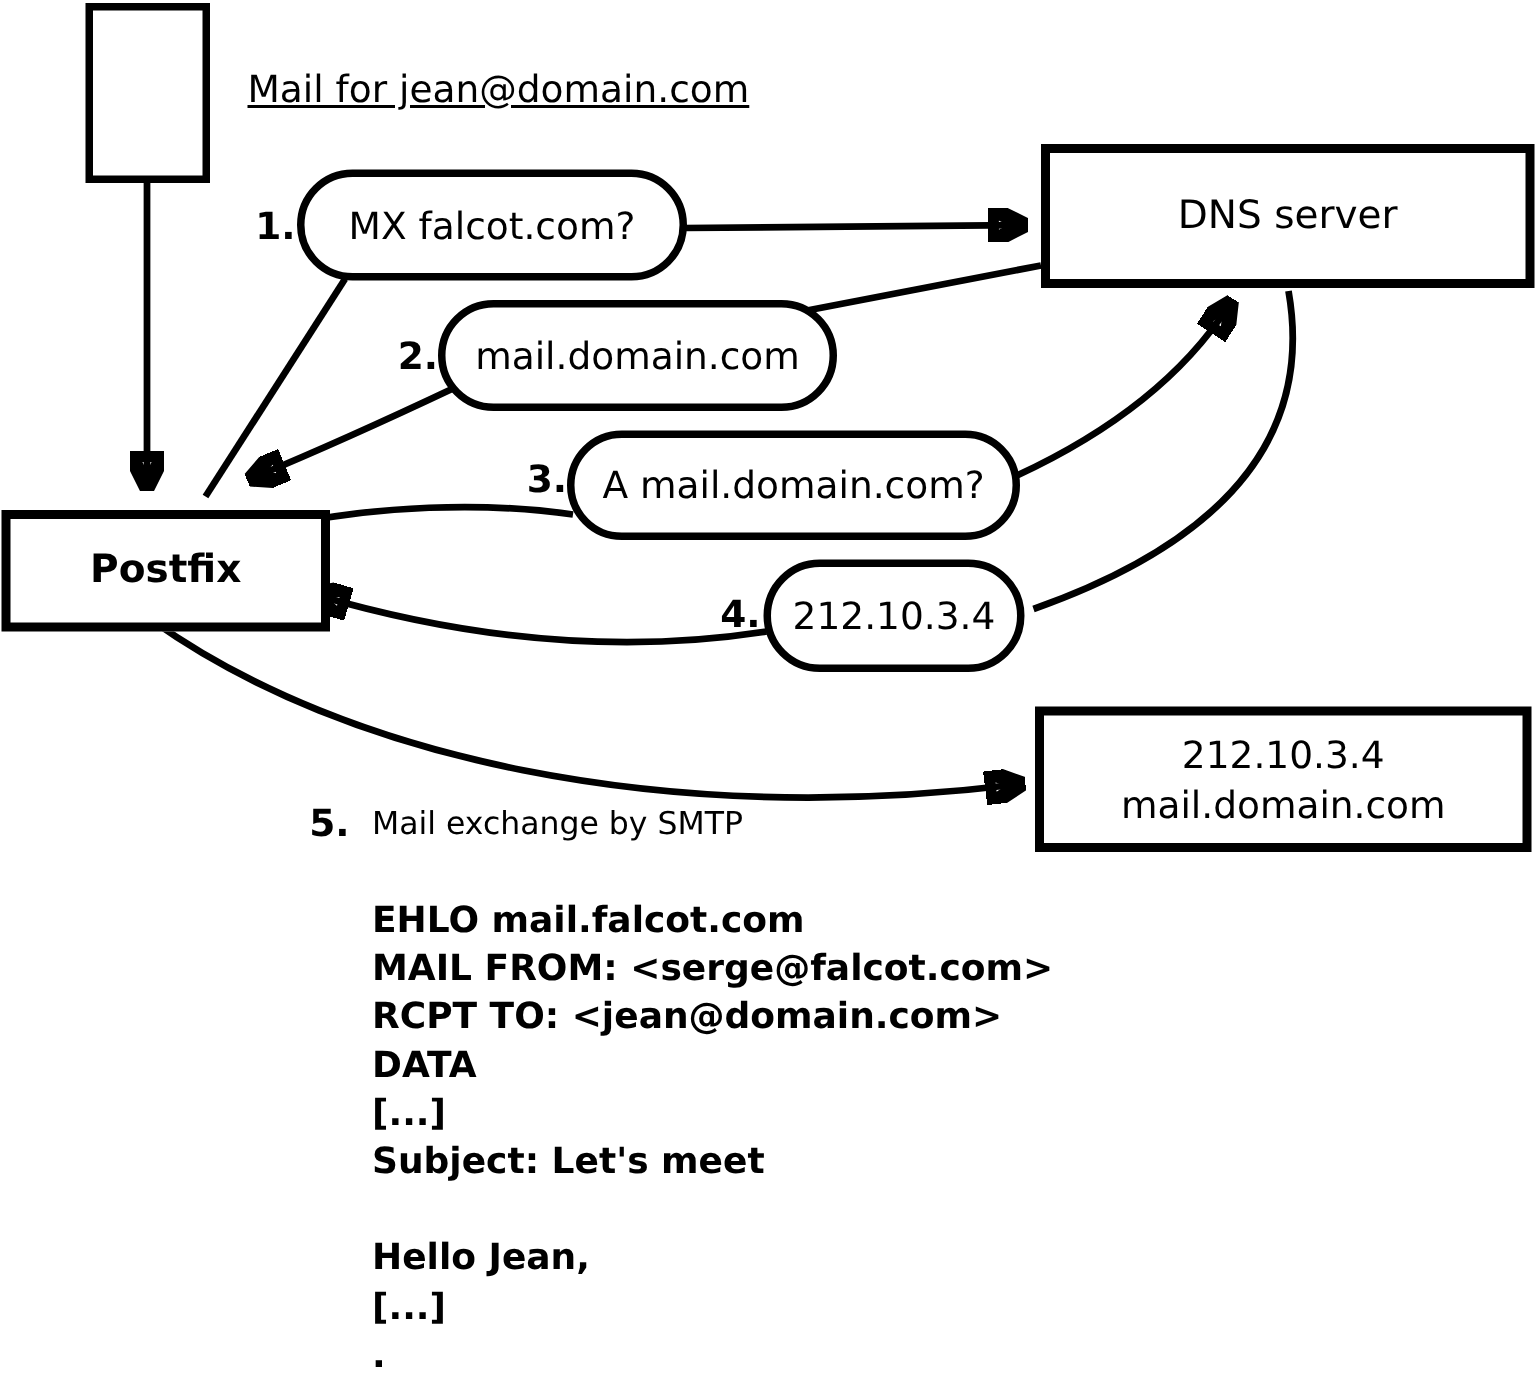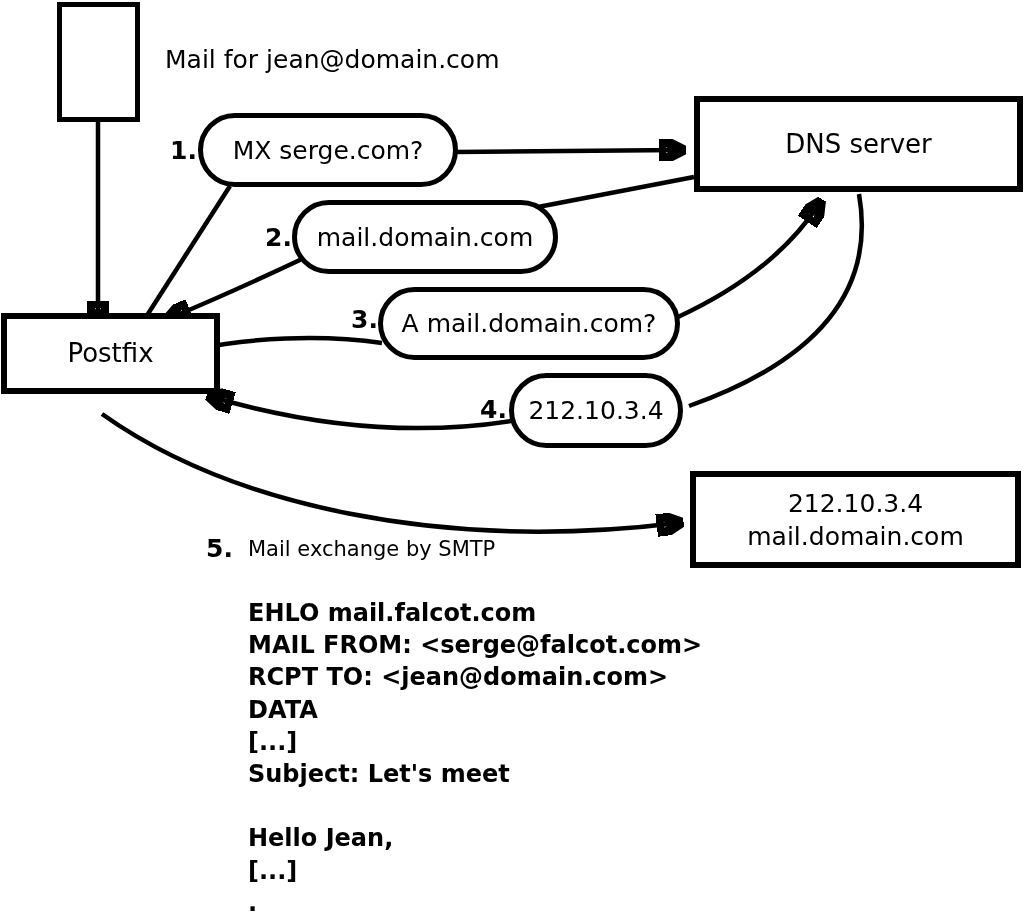--- a/index.html
+++ b/index.html
@@ -100,38 +100,38 @@
     <path d="M 302 259 Q 230 293 170 318" marker-end="url(#ah)"></path>
     <path d="M 196 349 C 250 338 320 334 382 343"></path>
     <path d="M 678 317 Q 775 272 819 204" marker-end="url(#ah)"></path>
     <path d="M 859 194 Q 884 337 689 406"></path>
     <path d="M 511 421 Q 370 443 212 397" marker-end="url(#ah)"></path>
     <path d="M 102 414 C 230 505 440 552 678 523" marker-end="url(#ah)"></path>
   </svg>
 
   <div class="node" style="left:57px; top:2px; width:83px; height:120px; border-width:5px;"></div>
 
-  <div class="freetext" style="left:165px; top:45px;">Mail for jean@domain.com</div>
+  <div class="freetext" style="left:165px; top:45px;text-decoration:underline;">Mail for jean@domain.com</div>
 
-  <div class="node" style="left:1px; top:313px; width:219px; height:81px;">
+  <div class="node" style="left:1px; top:340px; width:219px; height:81px;font-weight:bold;">
     <span>Postfix</span>
   </div>
 
   <div class="node" style="left:694px; top:96px; width:329px; height:96px;">
     <span>DNS server</span>
   </div>
 
   <div class="node" style="left:690px; top:471px; width:331px; height:97px; flex-direction:column;">
     <div class="mail-server-line">212.10.3.4</div>
     <div class="mail-server-line">mail.domain.com</div>
   </div>
 
   <div class="stepnum" style="left:147px; top:136px;">1.</div>
   <div class="pill" style="left:198px; top:113px; width:260px; height:74px;">
-    <span>MX serge.com?</span>
+    <span>MX falcot.com?</span>
   </div>
 
   <div class="stepnum" style="left:242px; top:223px;">2.</div>
   <div class="pill" style="left:292px; top:200px; width:266px; height:74px;">
     <span>mail.domain.com</span>
   </div>
 
   <div class="stepnum" style="left:328px; top:305px;">3.</div>
   <div class="pill" style="left:378px; top:287px; width:302px; height:73px;">
     <span>A mail.domain.com?</span>

